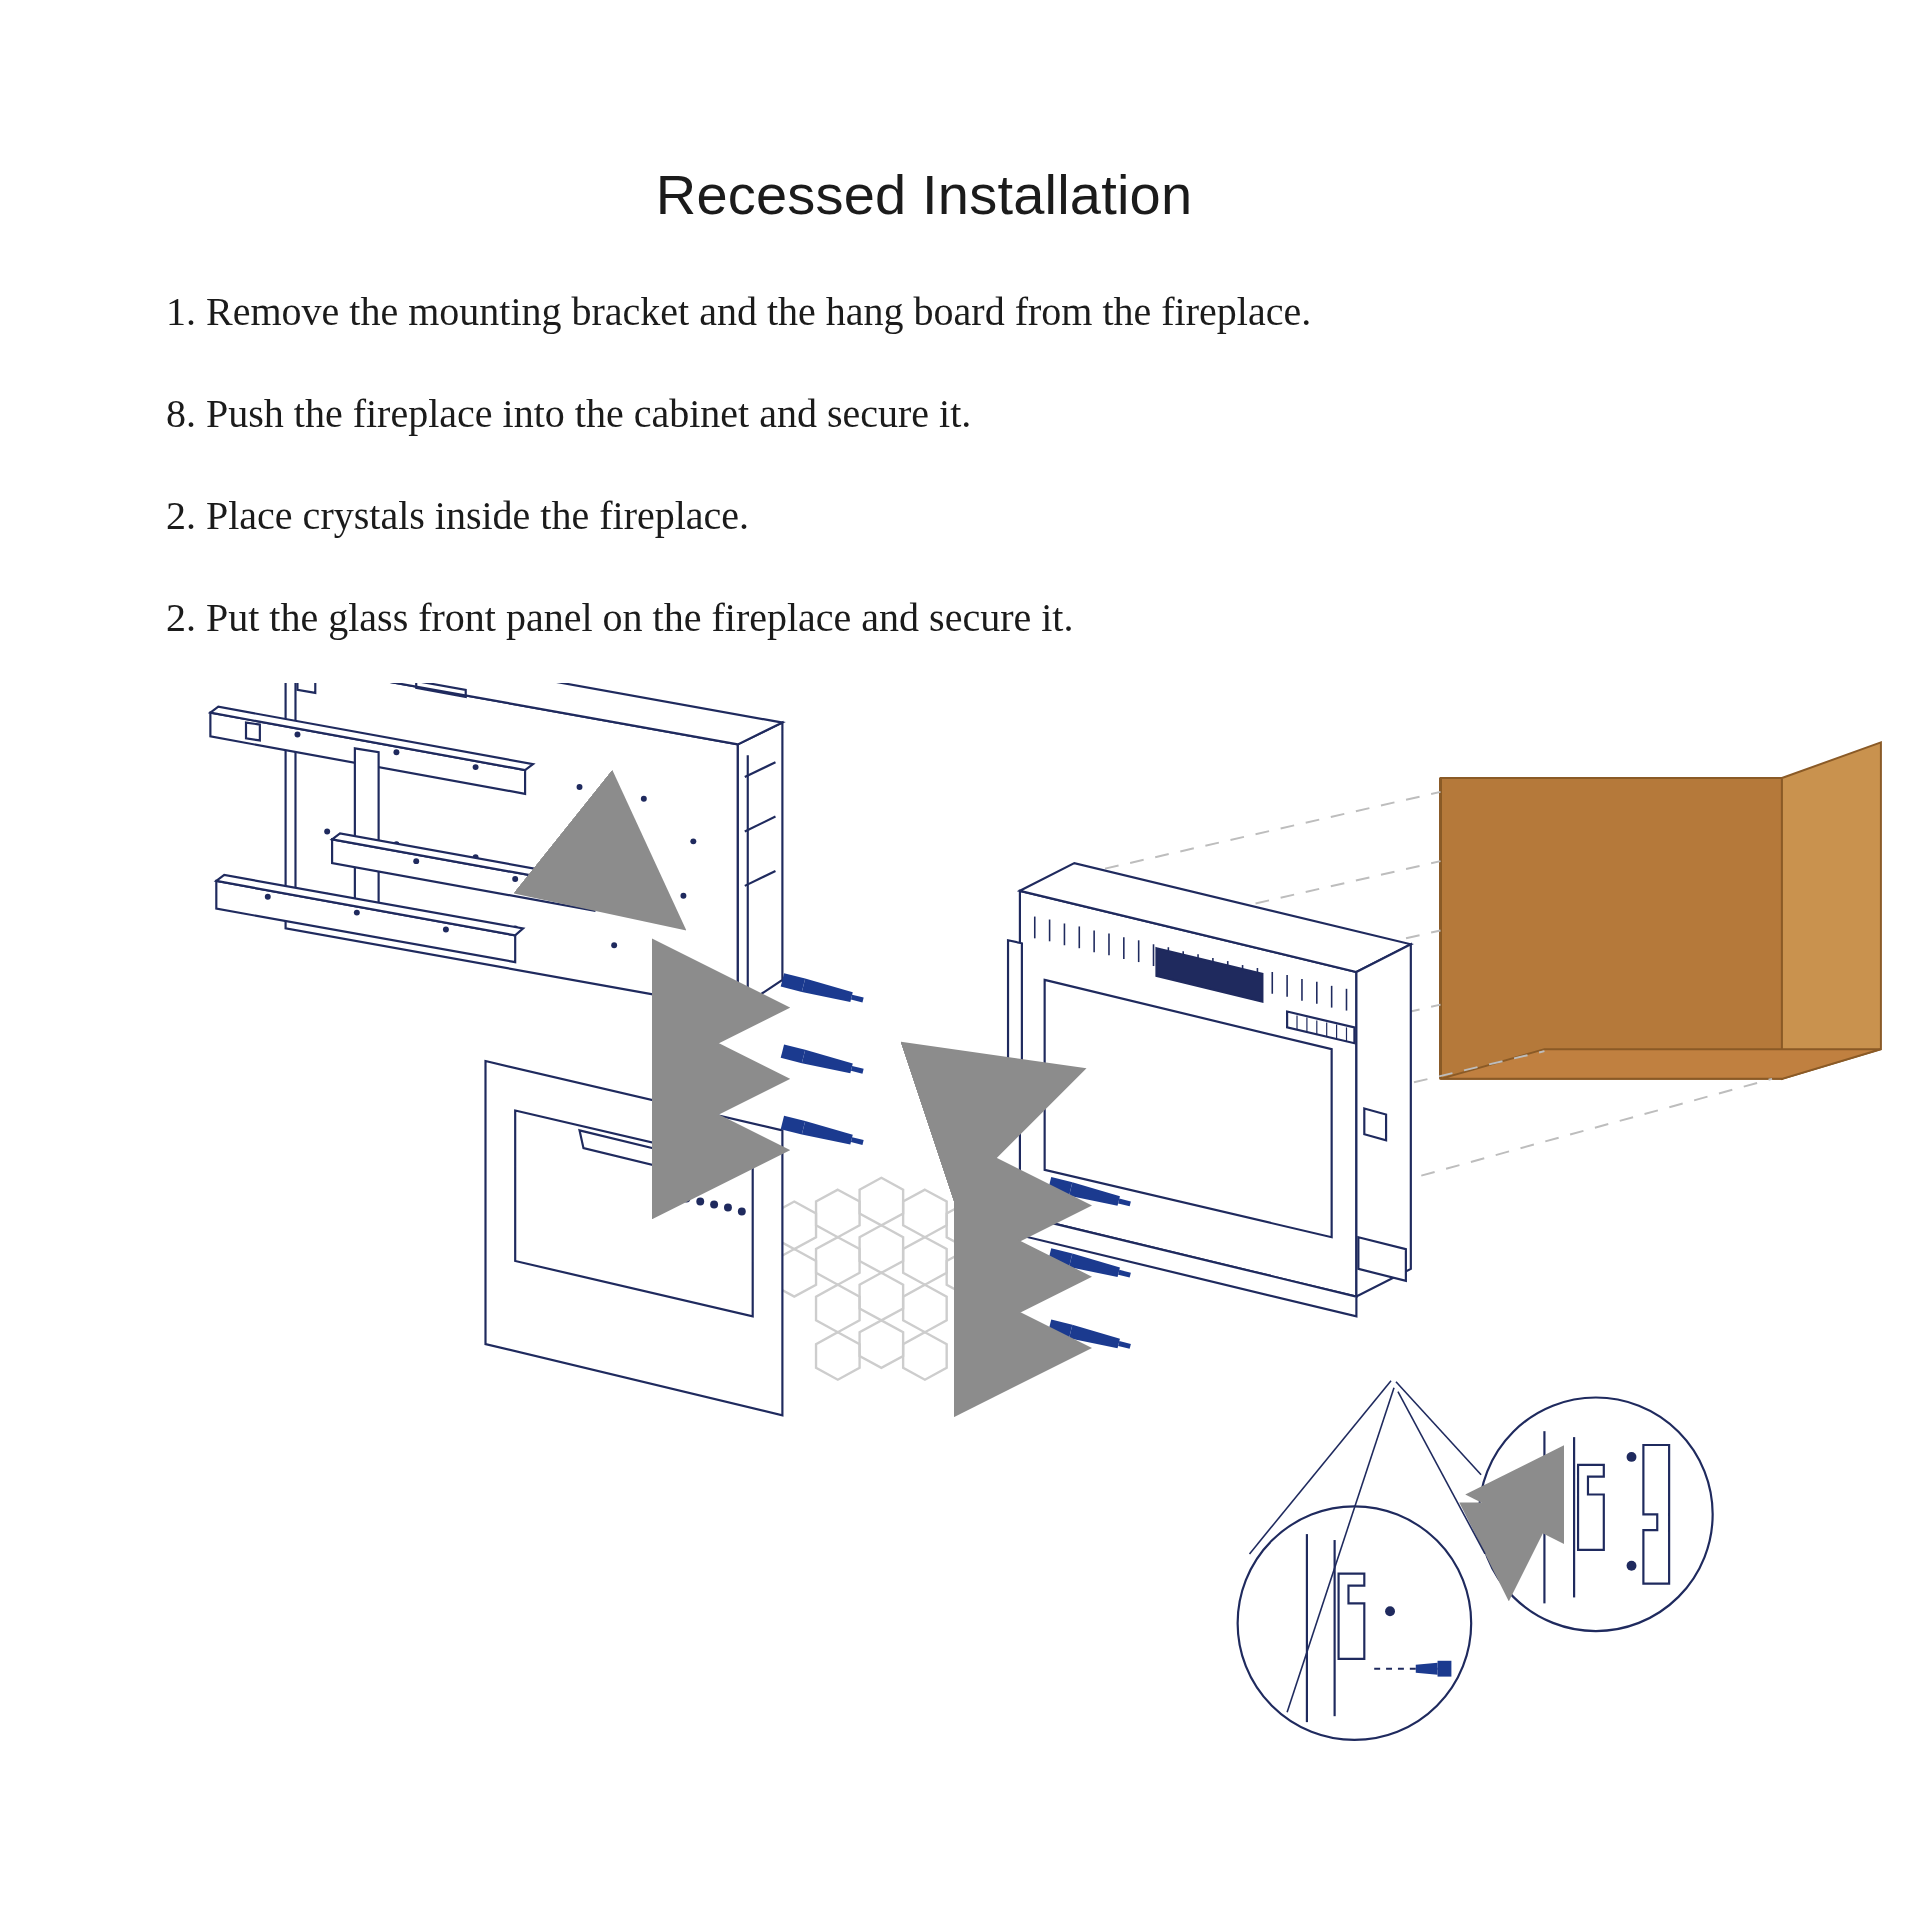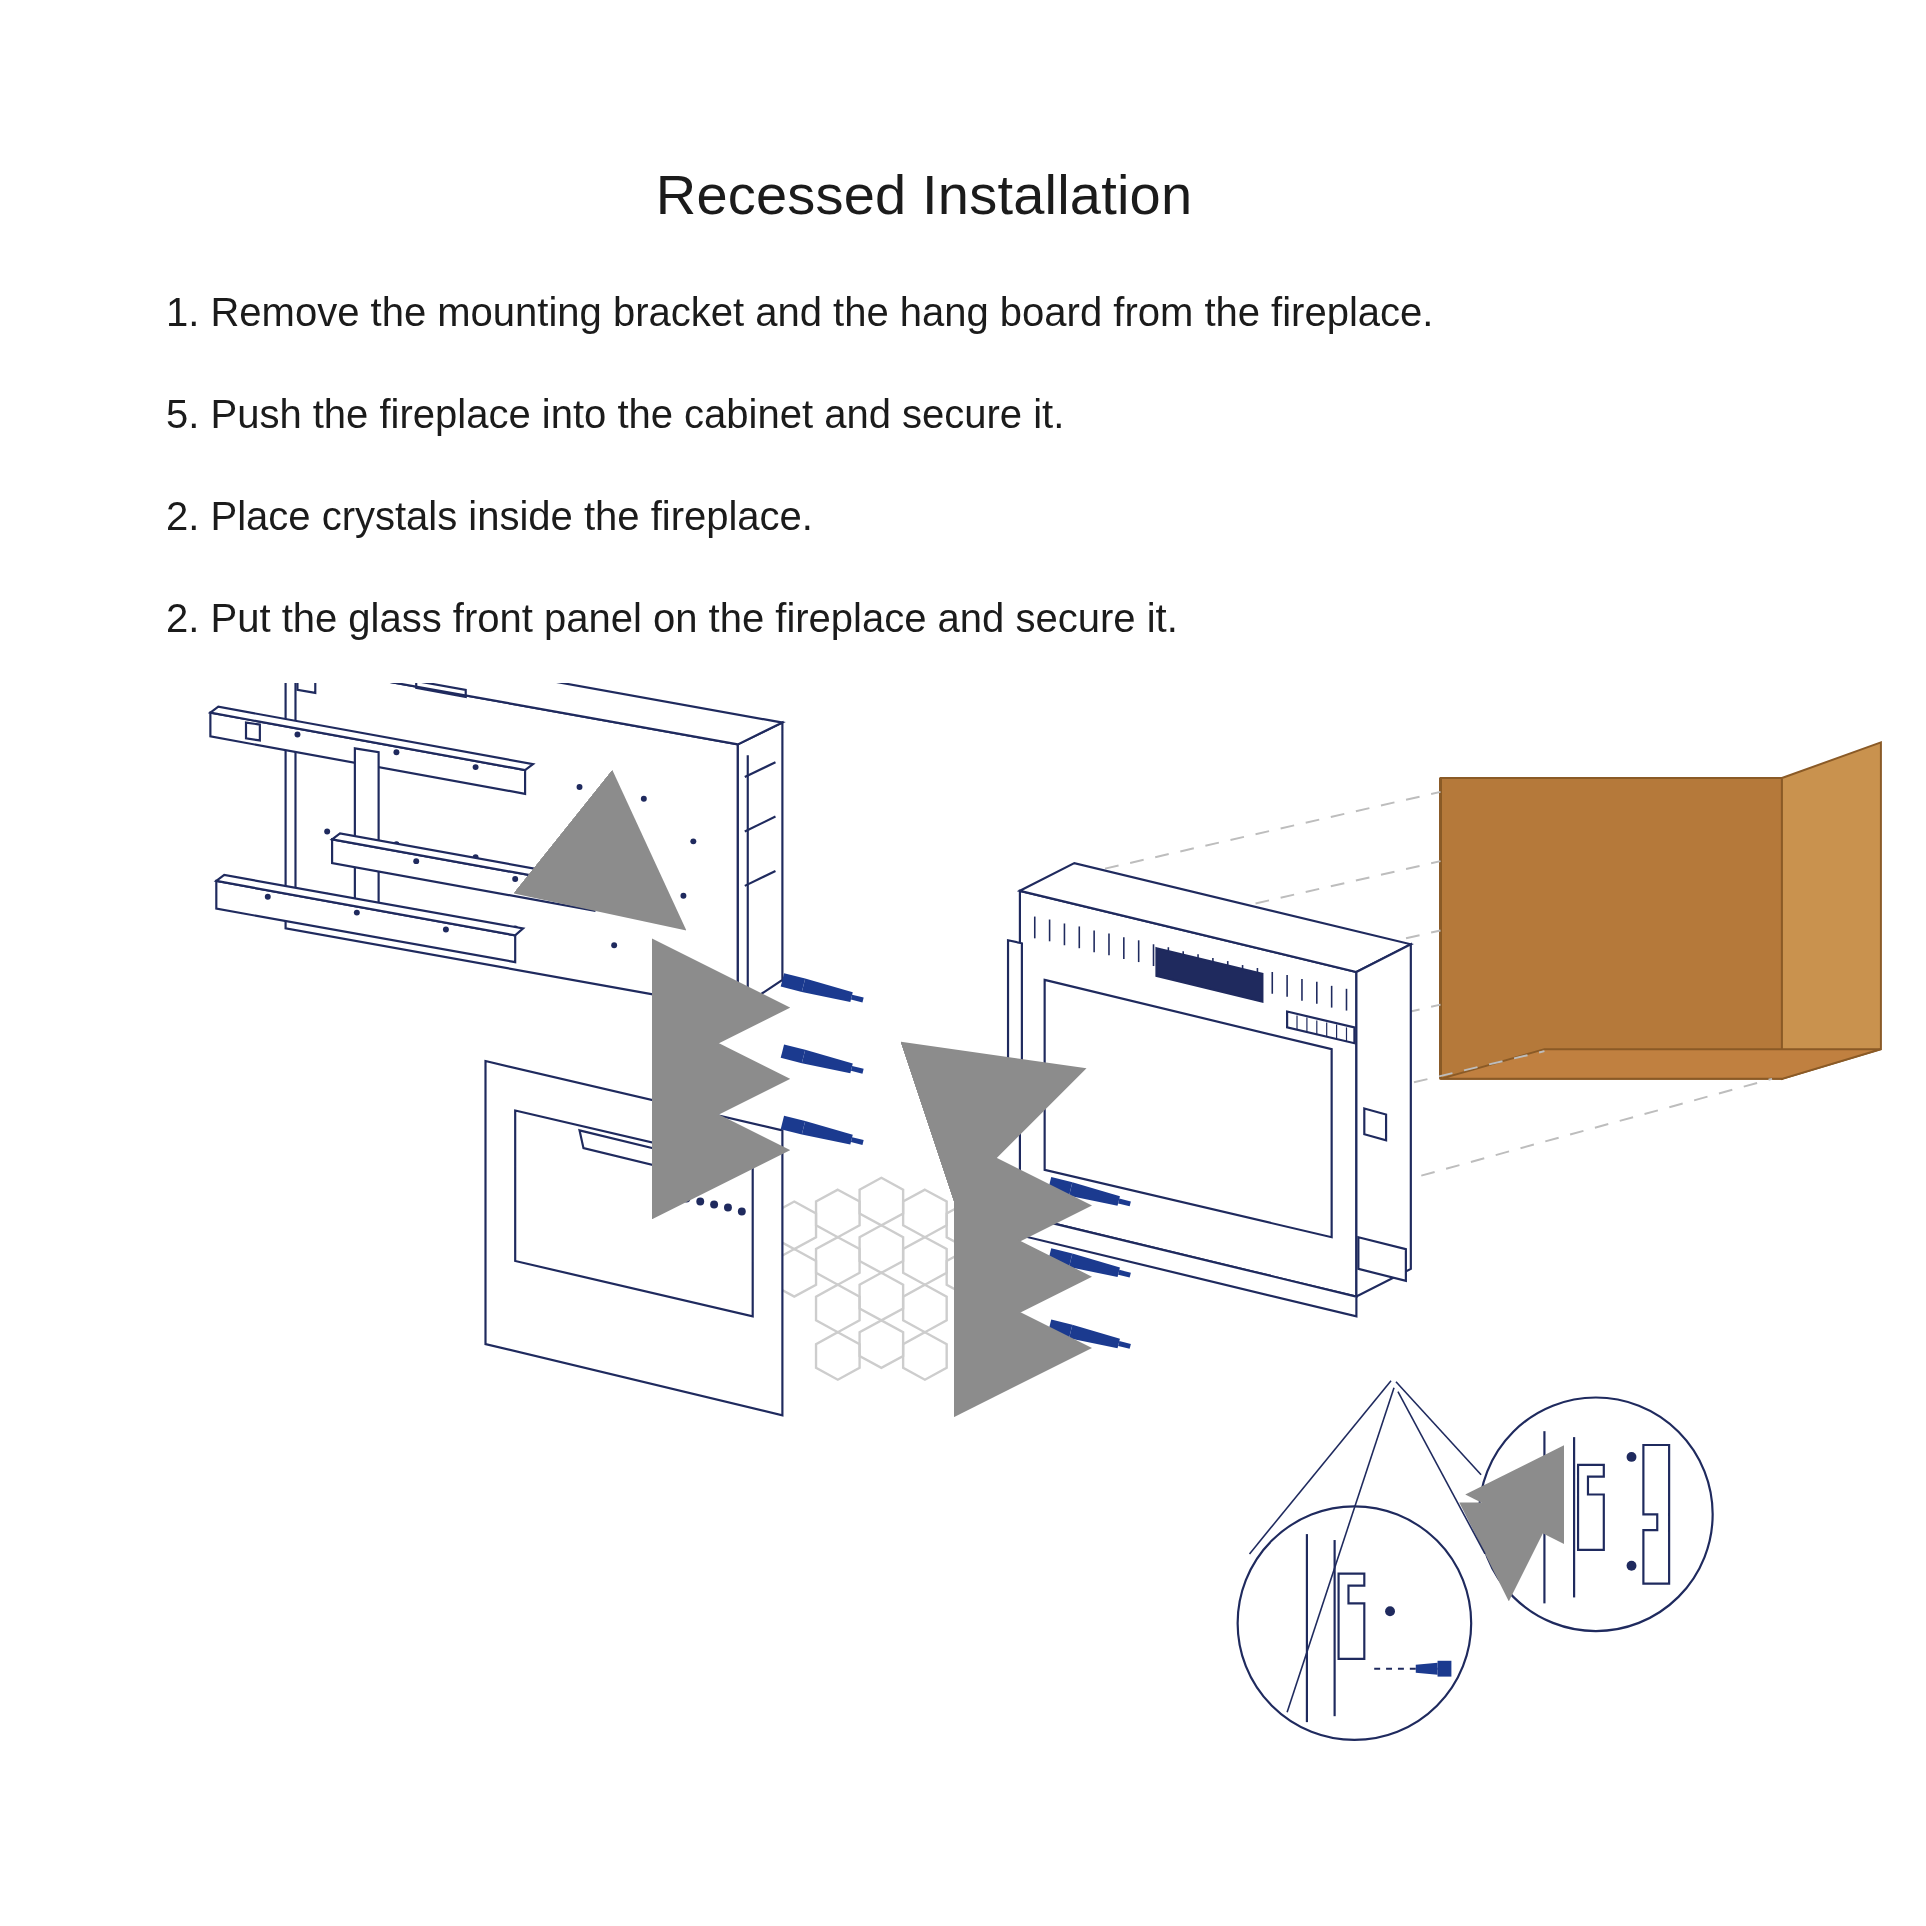--- a/index.html
+++ b/index.html
@@ -36,40 +36,41 @@
     top: 287px;
     left: 166px;
     width: 1604px;
   }
   .step {
     font-size: 40px;
     line-height: 1.25;
     color: #1b1b1b;
     margin-bottom: 52px;
     white-space: nowrap;
+    font-family: Liberation Serif, serif;
   }
   .figure {
     position: absolute;
     top: 683px;
     left: 0;
     width: 1927px;
     height: 1243px;
   }
   svg { display: block; }
 </style>
 </head>
 <body>
 
 <div class="page">
 
   <h1 class="title">Recessed Installation</h1>
 
   <div class="steps">
     <div class="step">1. Remove the mounting bracket and the hang board from the fireplace.</div>
-    <div class="step">5. Push the fireplace into the cabinet and secure it.</div>
+    <div class="step">8. Push the fireplace into the cabinet and secure it.</div>
     <div class="step">2. Place crystals inside the fireplace.</div>
     <div class="step">2. Put the glass front panel on the fireplace and secure it.</div>
   </div>
 
   <div class="figure">
     <svg width="1927" height="1243" viewBox="0 0 1946 1256" xmlns="http://www.w3.org/2000/svg">
       <defs>
         <marker id="grayArrow" markerWidth="10" markerHeight="10" refX="8" refY="5" orient="auto">
           <path d="M0,0 L10,5 L0,10 z" fill="#8c8c8c"></path>
         </marker>

